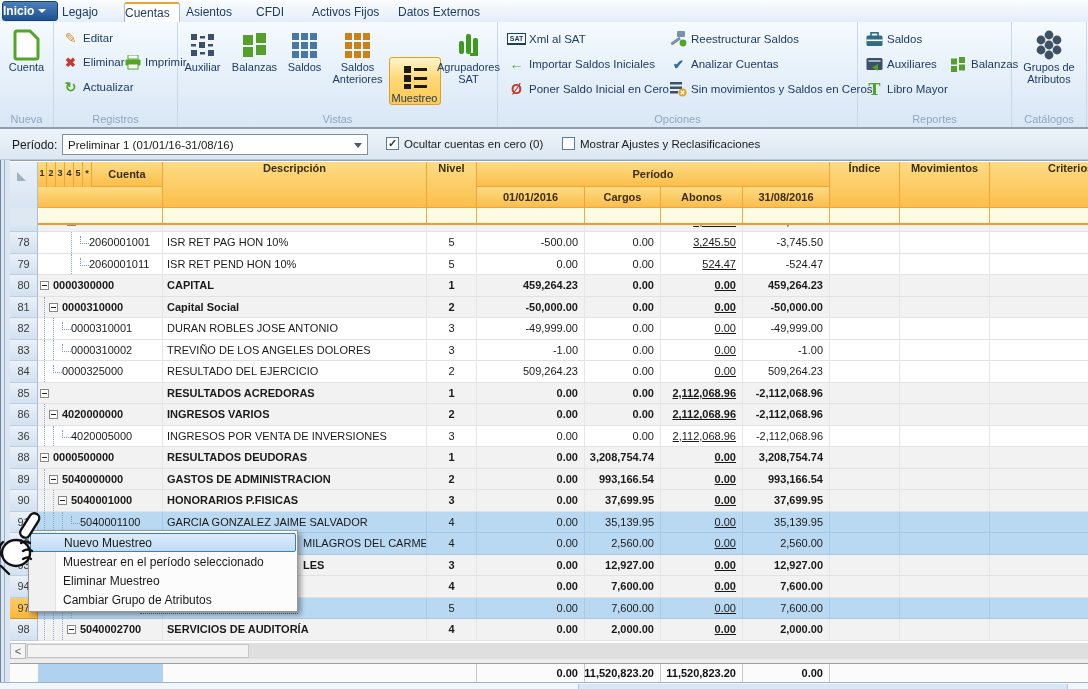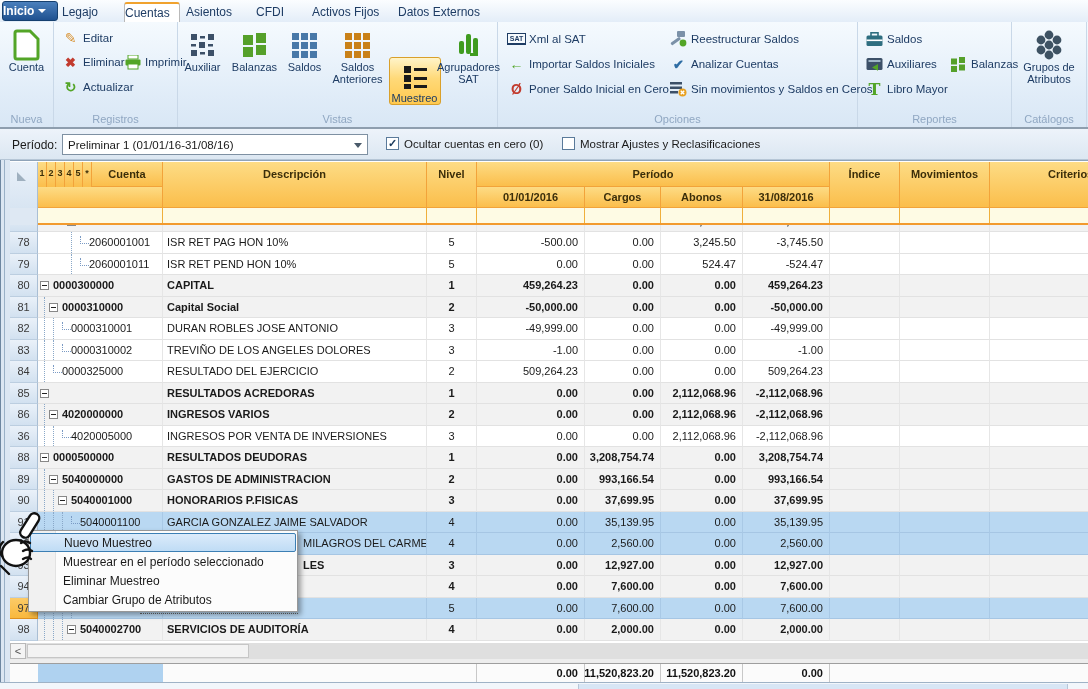--- a/index.html
+++ b/index.html
@@ -54,21 +54,21 @@
           display:flex;align-items:center;justify-content:center;font-size:11px;font-weight:bold;color:#1A3A5C;}
   
   .leftstrip{position:absolute;left:0;top:160px;width:10px;height:522px;background:#DCE6F2;
           border-left:1px solid #6E86A0;box-sizing:border-box;}
   .leftstrip:before{content:"";position:absolute;left:3px;top:0;width:1px;height:100%;background:#9AB0C6;}
   .grid{position:absolute;left:10px;top:160px;width:1078px;height:522px;overflow:hidden;border-top:1px solid #8FA3B8;}
   .hdr{position:absolute;left:0;top:1px;width:1203px;height:61px;}
   .hcell{position:absolute;box-sizing:border-box;background:linear-gradient(#FDDC85,#FBBE4B);
          border-right:1px solid #F2A33A;border-bottom:1px solid #F2A33A;
          color:#3B2E0A;font-size:11px;font-weight:bold;text-align:center;}
-  .hcell.tall{height:46px;padding-top:6px;}
+  .hcell.tall{height:46px;}
   .rowheadhdr{position:absolute;left:0;top:0;width:28px;height:61px;box-sizing:border-box;
          background:linear-gradient(#EAF1F9,#D2E1F0);border-right:1px solid #A9BED4;}
   .corner-tri{position:absolute;left:7px;top:10px;width:0;height:0;
          border-bottom:9px solid #9FB0BF;border-right:9px solid transparent;}
   .lvlbtn{position:absolute;top:0;width:9px;height:25px;box-sizing:border-box;
          background:linear-gradient(#FDDC85,#FBBE4B);border-right:1px solid #F2A33A;
          font-size:9px;font-weight:bold;color:#3B2E0A;text-align:center;padding-top:6px;}
   .filter{position:absolute;left:0;top:46px;height:15px;background:#FEFBE4;box-sizing:border-box;
          border-right:1px solid #EFAF3C;}
   .orangebar{position:absolute;left:28px;top:61px;width:1175px;height:3px;background:#F29A2E;}
@@ -86,21 +86,21 @@
   .rowhead{position:absolute;left:0;top:0;width:28px;height:100%;box-sizing:border-box;
         background:linear-gradient(#EAF1F9,#D2E1F0);border-right:1px solid #A9BED4;
         border-bottom:1px solid #BCCEE0;display:flex;align-items:center;justify-content:center;
         color:#3A3A3A;font-size:11px;}
   .rowhead.focused{background:linear-gradient(#FCCB68,#F9B83D);border-right-color:#DE9020;border-bottom-color:#DE9020;}
   .c-acct{left:28px;width:125px;}
   .c-desc{left:153px;width:264px;padding-left:4px;}
   .c-niv{left:417px;width:50px;justify-content:center;}
   .c-si{left:467px;width:108px;}
   .c-car{left:575px;width:76px;}
-  .c-abo{left:651px;width:82px;}
+  .c-abo{left:651px;width:82px;text-decoration:underline;}
   .c-sf{left:733px;width:87px;}
   .c-ind{left:820px;width:70px;}
   .c-mov{left:890px;width:90px;}
   .c-cri{left:980px;width:223px;}
   .num{justify-content:flex-end;padding-right:6px;}
   .expbox{position:absolute;top:6px;width:9px;height:9px;background:#fff;border:1px solid #888;
         box-sizing:border-box;}
   .expbox:before{content:"";position:absolute;left:1px;top:3px;width:5px;height:1px;background:#222;}
   .leafdots{position:absolute;top:4px;width:8px;height:7px;border-left:1px dotted #7A9AC4;
         border-bottom:1px dotted #7A9AC4;}

